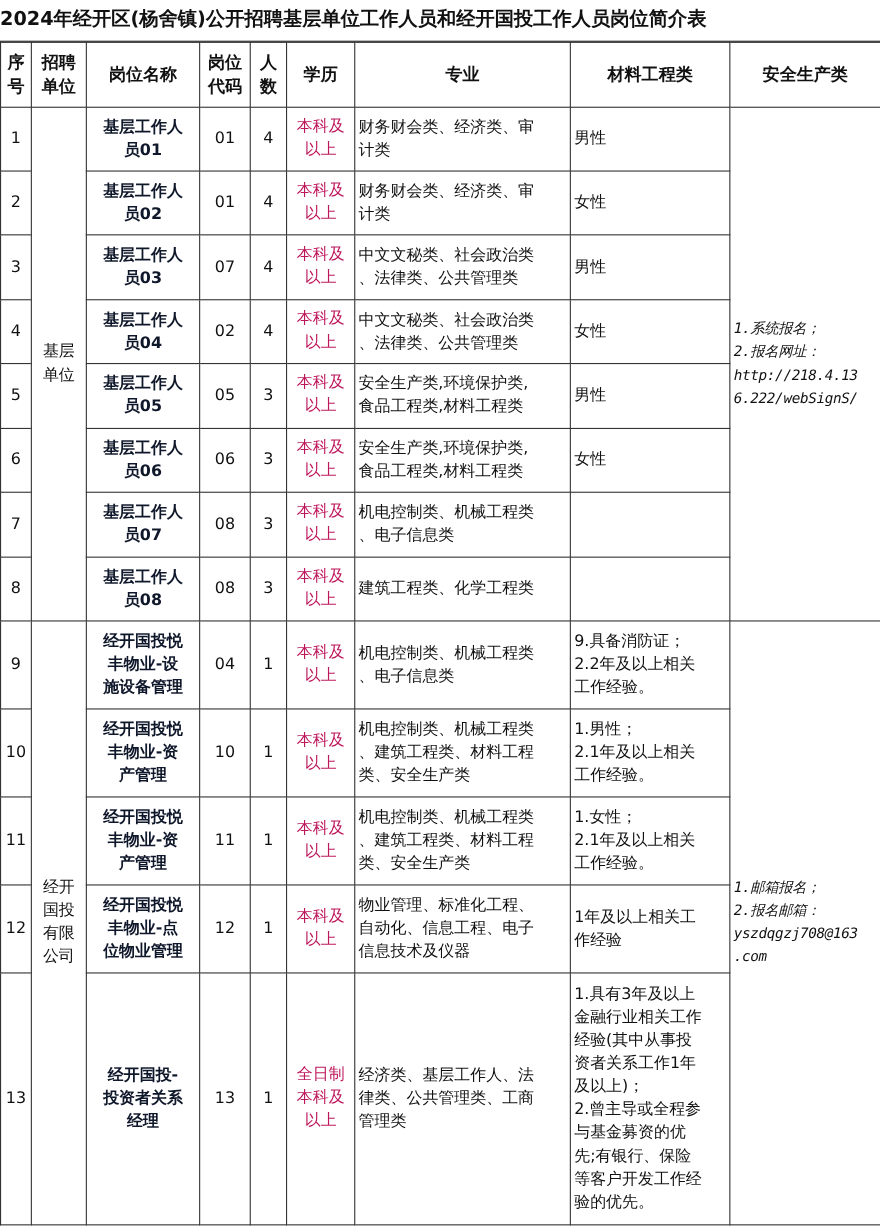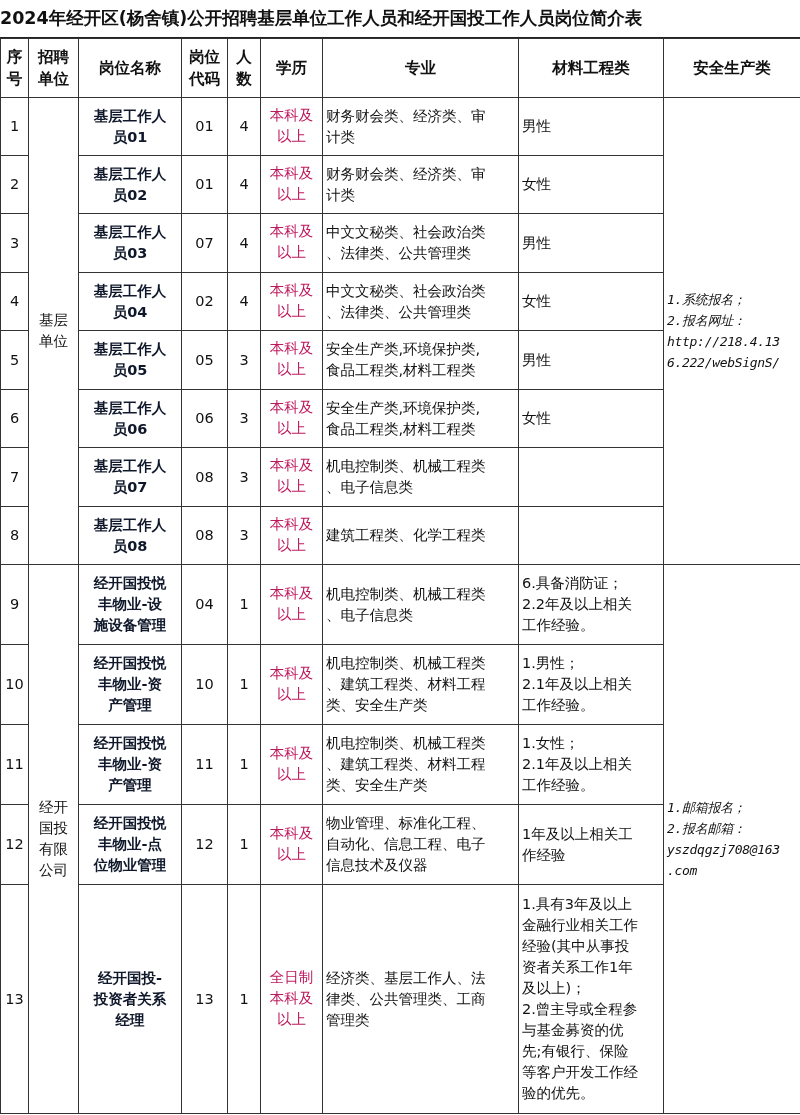--- a/index.html
+++ b/index.html
@@ -178,21 +178,21 @@
 公司</td>
       <td class="c multi redb">经开国投悦
 丰物业-设
 施设备管理</td>
       <td class="c">04</td>
       <td class="c">1</td>
       <td class="c multi red">本科及
 以上</td>
       <td class="l multi">机电控制类、机械工程类
 、电子信息类</td>
-      <td class="l multi">6.具备消防证；
+      <td class="l multi">9.具备消防证；
 2.2年及以上相关
 工作经验。</td>
       <td class="l multi mono" rowspan="5">1.邮箱报名；
 2.报名邮箱：
 yszdqgzj708@163
 .com</td>
     </tr>
 
     <tr style="height:80px">
       <td class="c">10</td>

